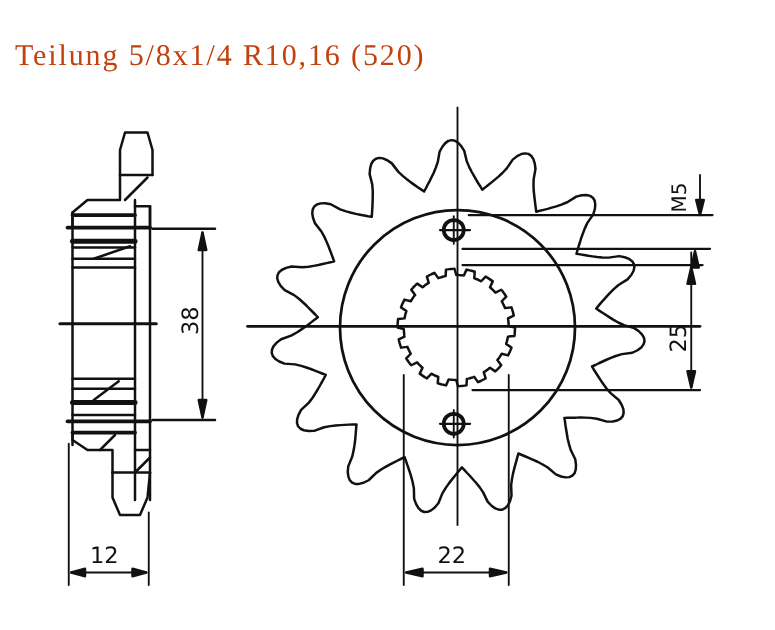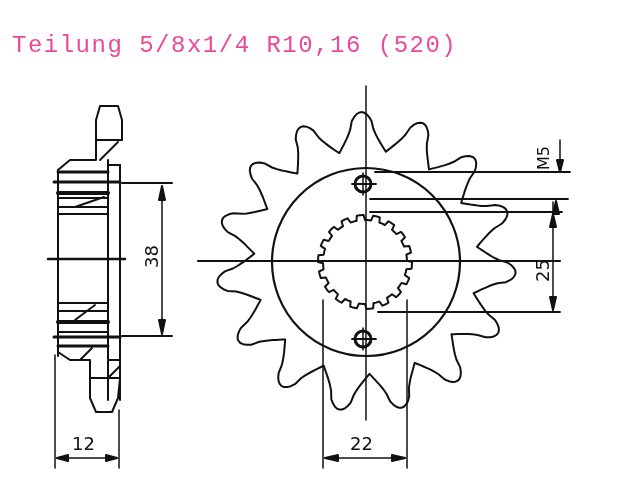--- a/index.html
+++ b/index.html
@@ -1,19 +1,19 @@
 <!DOCTYPE html>
 <html><head>
   <meta charset="utf-8">
   <style>
     html, body { margin: 0; padding: 0; background: #ffffff; }
     body { width: 620px; height: 504px; position: relative; overflow: hidden; font-family: "DejaVu Sans", sans-serif; }
     #title {
       position: absolute; left: 12px; top: 32px;
-      font-family: Liberation Mono, monospace; font-size: 24px; color: #ec4899;
+      font-family: Liberation Serif, serif; font-size: 24px; color: #c2410c;
       letter-spacing: 1.5px; white-space: pre;
     }
     svg#drawing { position: absolute; left: 0; top: 0; }
     .lbl { font-family: "DejaVu Sans", sans-serif; font-size: 18px; fill: #111111; }
   </style>
 </head>
 <body>
 
 <div id="title">Teilung 5/8x1/4 R10,16 (520)</div>
 

